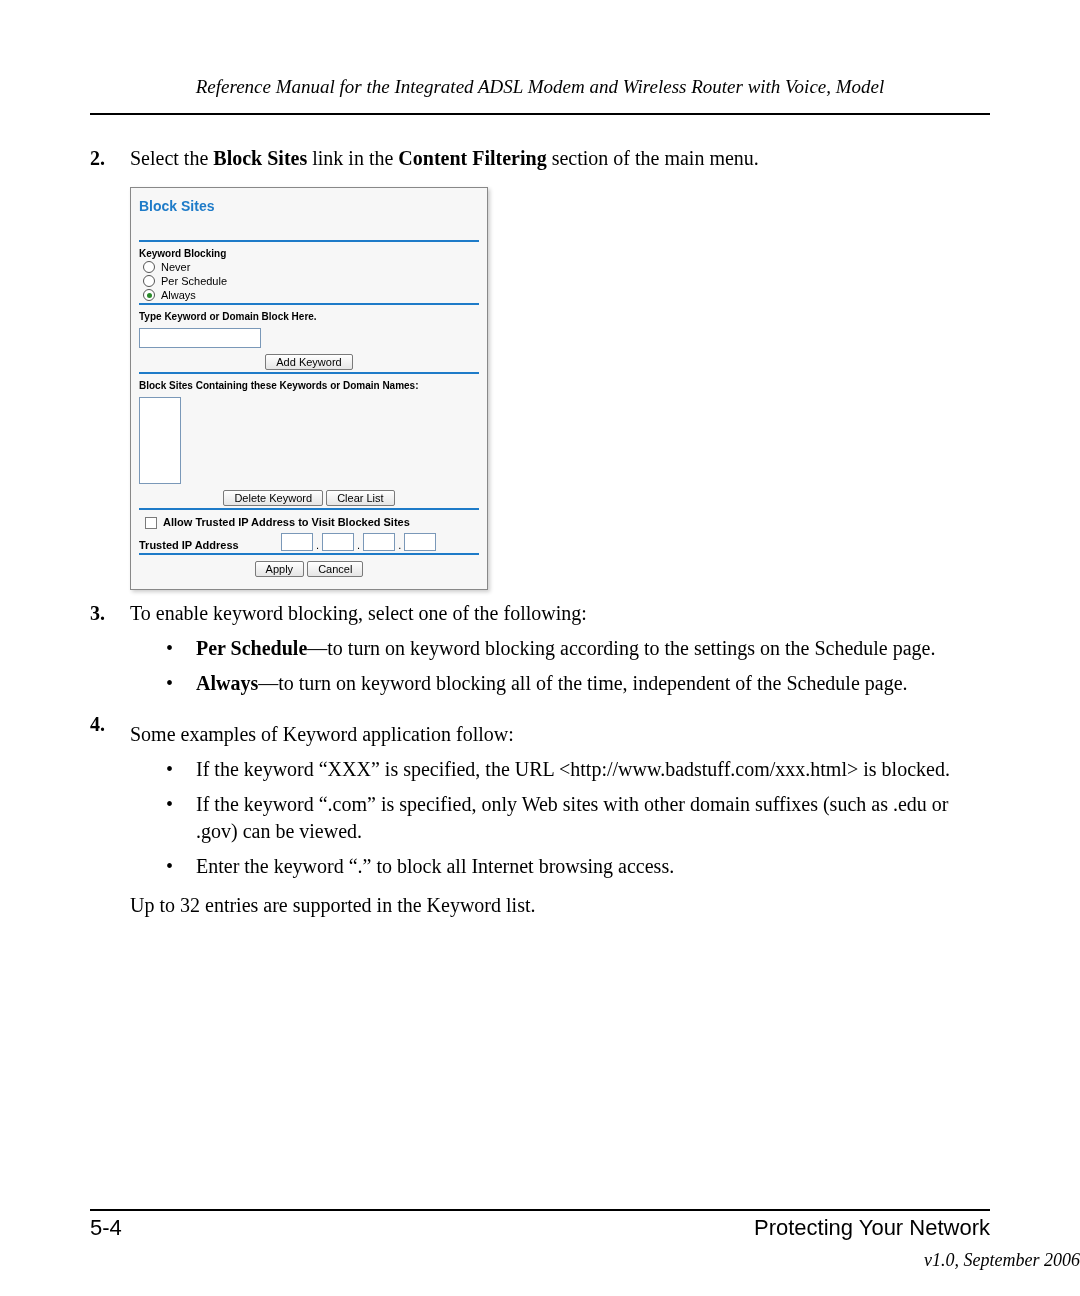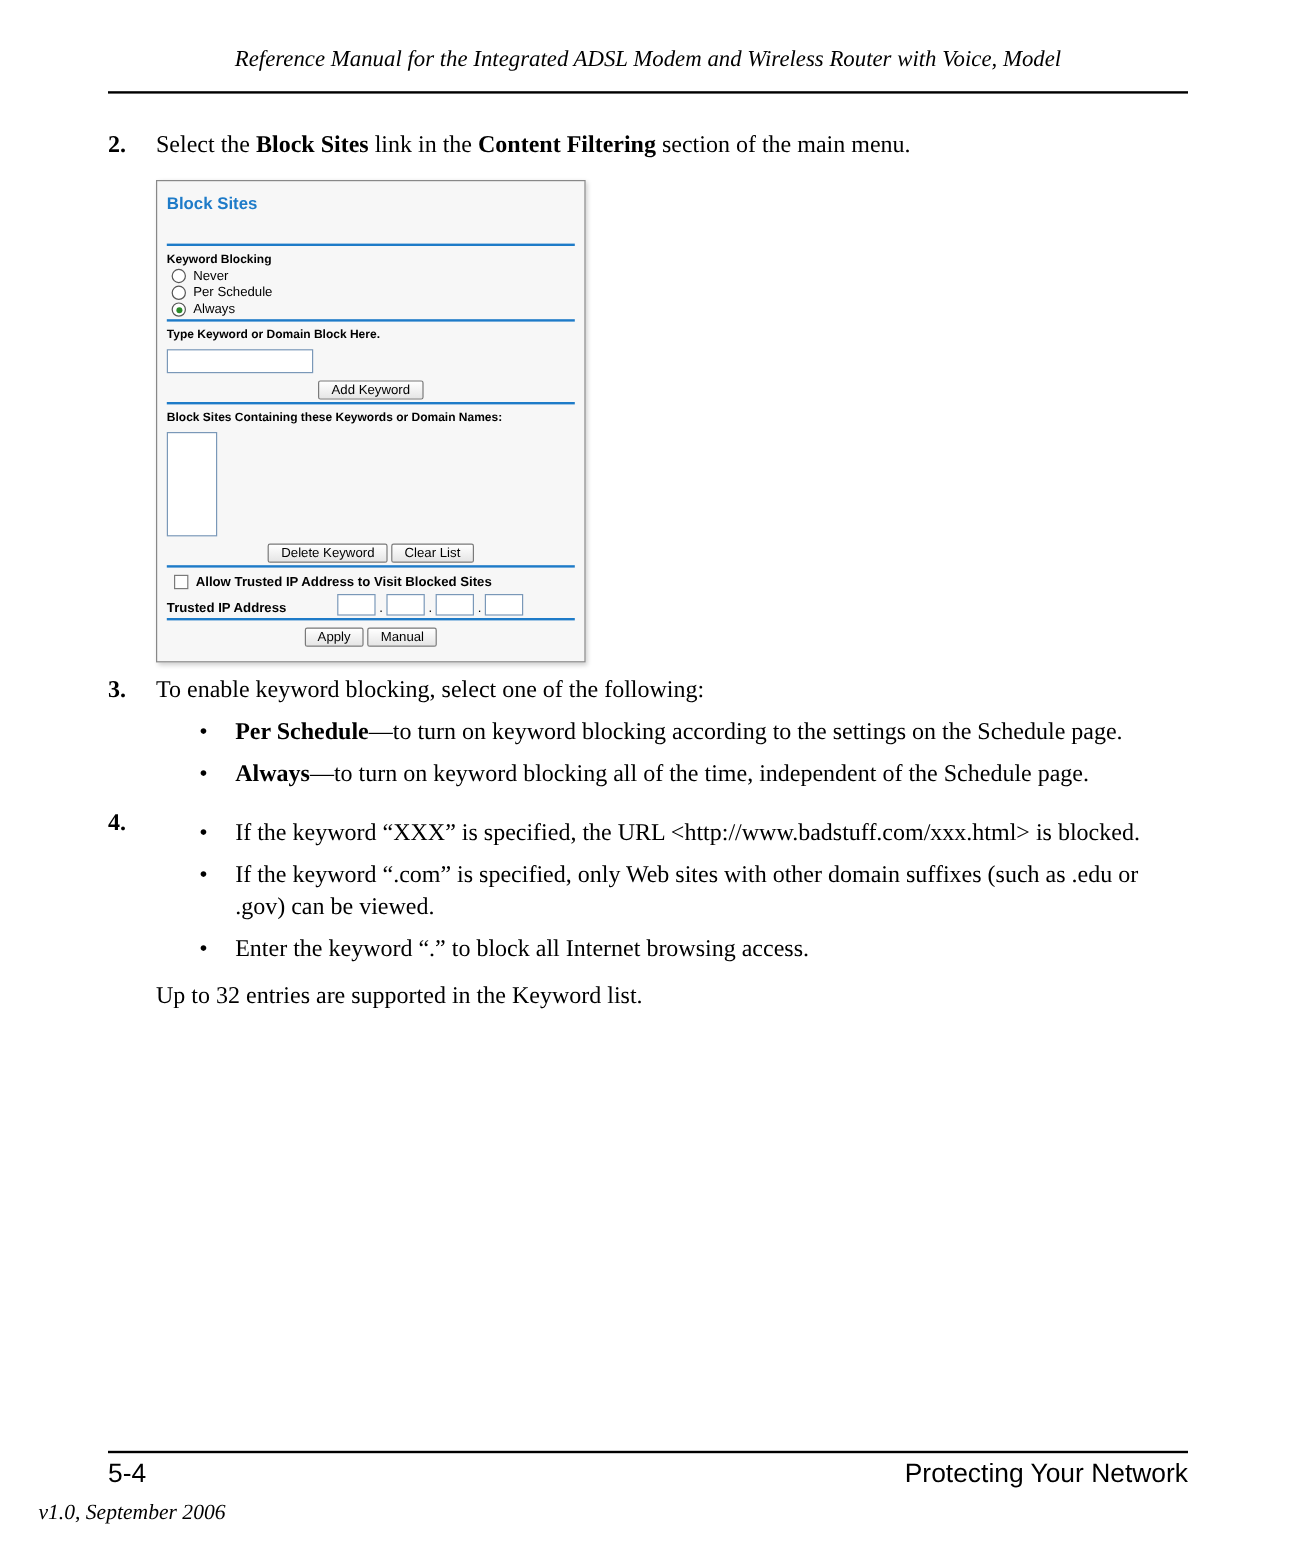--- a/index.html
+++ b/index.html
@@ -7,21 +7,21 @@
     padding: 0;
     background: #fff;
     font-family: "Times New Roman", Times, serif;
     width: 1080px;
     height: 1296px;
     box-sizing: border-box;
     position: relative;
     color: #000;
   }
   .page {
-    padding: 39px 90px 40px 90px;
+    padding: 76px 90px 40px 90px;
   }
   .running-head {
     font-style: italic;
     font-size: 19px;
     text-align: center;
     padding-bottom: 15px;
     border-bottom: 2px solid #000;
   }
   .content {
     margin-top: 30px;
@@ -157,21 +157,21 @@
     bottom: 55px;
     font-size: 22px;
     display: flex;
     justify-content: space-between;
     font-family: Arial, Helvetica, sans-serif;
   }
   .version {
     position: absolute;
     left: 0; right: 0;
     bottom: 25px;
-    text-align: left;
+    text-align: right;
     font-style: italic;
     font-size: 18px;
     padding-left: 32px;
   }
   .ip-row {
     display: flex;
     align-items: flex-end;
     gap: 2px;
     margin-top: 4px;
   }
@@ -251,21 +251,21 @@
           <span class="tin sm"></span>
             <span class="dotsep">.</span>
           <span class="tin sm"></span>
             <span class="dotsep">.</span>
           <span class="tin sm"></span>
         </div>
         <hr class="sep">
 
         <div class="row center">
           <span class="btn">Apply</span>
-          <span class="btn">Manual</span>
+          <span class="btn">Cancel</span>
         </div>
       </div>
     </div>
 
     <div class="ol-item">
       <div class="ol-num">3.</div>
       <div class="ol-body">
         <div>To enable keyword blocking, select one of the following:</div>
         <div class="bul">
           <div class="dot">•</div>
@@ -274,20 +274,21 @@
         <div class="bul">
           <div class="dot">•</div>
           <div class="txt"><span class="bold">Always</span><span>—to turn on keyword blocking all of the time, independent of the Schedule page.</span></div>
         </div>
       </div>
     </div>
 
     <div class="ol-item" style="margin-top:14px;">
       <div class="ol-num">4.</div>
       <div class="ol-body">
+        <div style="margin-top:10px;">Some examples of Keyword application follow:</div>
         <div class="bul">
           <div class="dot">•</div>
           <div class="txt">If the keyword “XXX” is specified, the URL &lt;http://www.badstuff.com/xxx.html&gt; is blocked.</div>
         </div>
         <div class="bul">
           <div class="dot">•</div>
           <div class="txt">If the keyword “.com” is specified, only Web sites with other domain suffixes (such as .edu or .gov) can be viewed.</div>
         </div>
         <div class="bul">
           <div class="dot">•</div>

